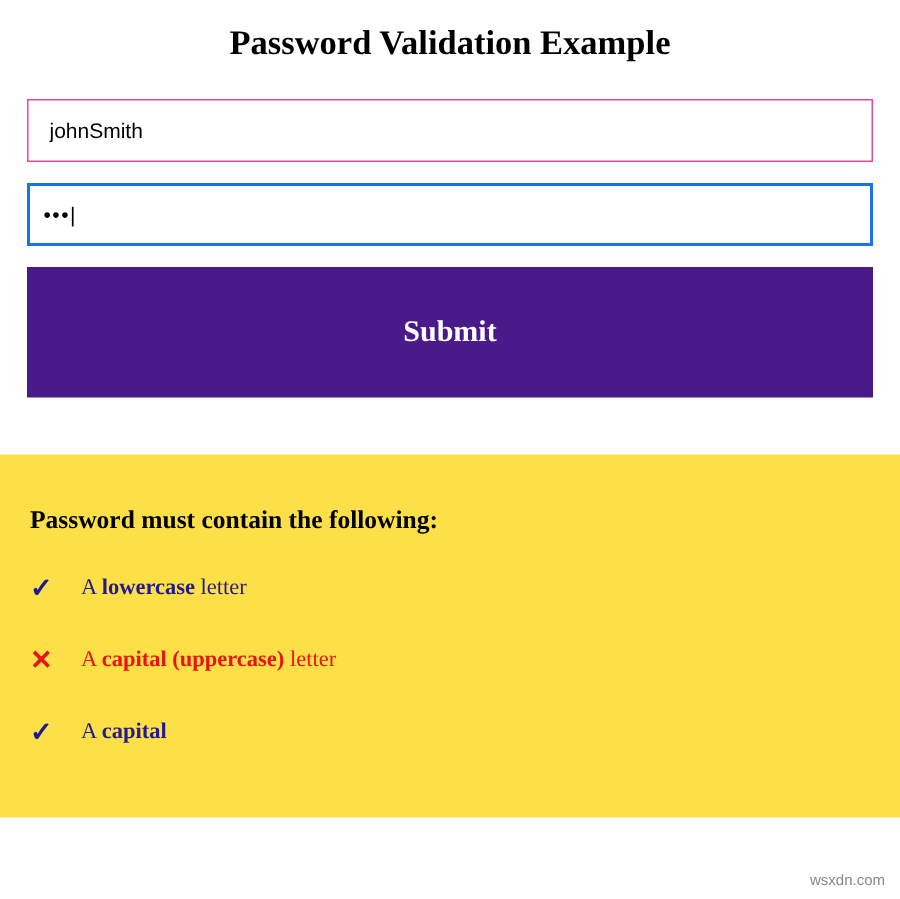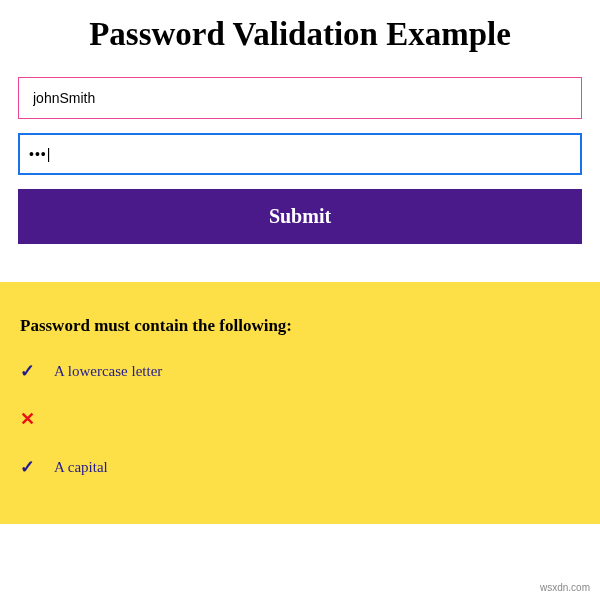--- a/index.html
+++ b/index.html
@@ -12,21 +12,21 @@
       background: #ffffff;
       width: 600px;
       height: 599px;
       overflow: hidden;
     }
     .container {
       padding: 0 18px;
     }
     h1 {
       text-align: center;
-      font-size: 33px;
+      font-size: 23px;
       font-weight: bold;
       margin-top: 16px;
       margin-bottom: 24px;
       color: #000;
     }
     .field-label {
       font-size: 16px;
       color: #000;
       margin-bottom: 6px;
       display: block;
@@ -43,21 +43,21 @@
     }
     .text-input.focused {
       border: 2px solid #1a73e8;
       padding: 11px 9px;
     }
     .submit-btn {
       width: 100%;
       background: #4b1a8a;
       color: #fff;
       border: none;
-      padding: 16px 0;
+      padding: 32px 0;
       font-family: Georgia, 'Times New Roman', serif;
       font-size: 20px;
       font-weight: bold;
       cursor: pointer;
       margin-bottom: 4px;
     }
     .rules-panel {
       background: #fde047;
       margin-top: 34px;
       padding: 34px 20px 20px 20px;
@@ -84,21 +84,21 @@
     }
     .valid .rule-icon,
     .valid .rule-text {
       color: #221a8e;
     }
     .invalid .rule-icon,
     .invalid .rule-text {
       color: #e81313;
     }
     .rule-text b {
-      font-weight: normal;
+      font-weight: bold;
     }
     .watermark {
       position: absolute;
       bottom: 6px;
       right: 10px;
       font-family: Arial, sans-serif;
       font-size: 10px;
       color: #888;
     }
     .cursor-caret {
@@ -123,20 +123,23 @@
 
   <div class="rule-row valid">
     <span class="rule-icon">✓</span>
     <span class="rule-text">
       <span>A </span><b>lowercase</b><span> letter</span>
     </span>
   </div>
 
   <div class="rule-row invalid">
     <span class="rule-icon">✕</span>
+    <span class="rule-text">
+      <span>A </span><b>capital (uppercase)</b><span> letter</span>
+    </span>
   </div>
 
   <div class="rule-row valid">
     <span class="rule-icon">✓</span>
     <span class="rule-text">
       <span>A </span><b>capital</b><span></span>
     </span>
   </div>
 </div>
 

